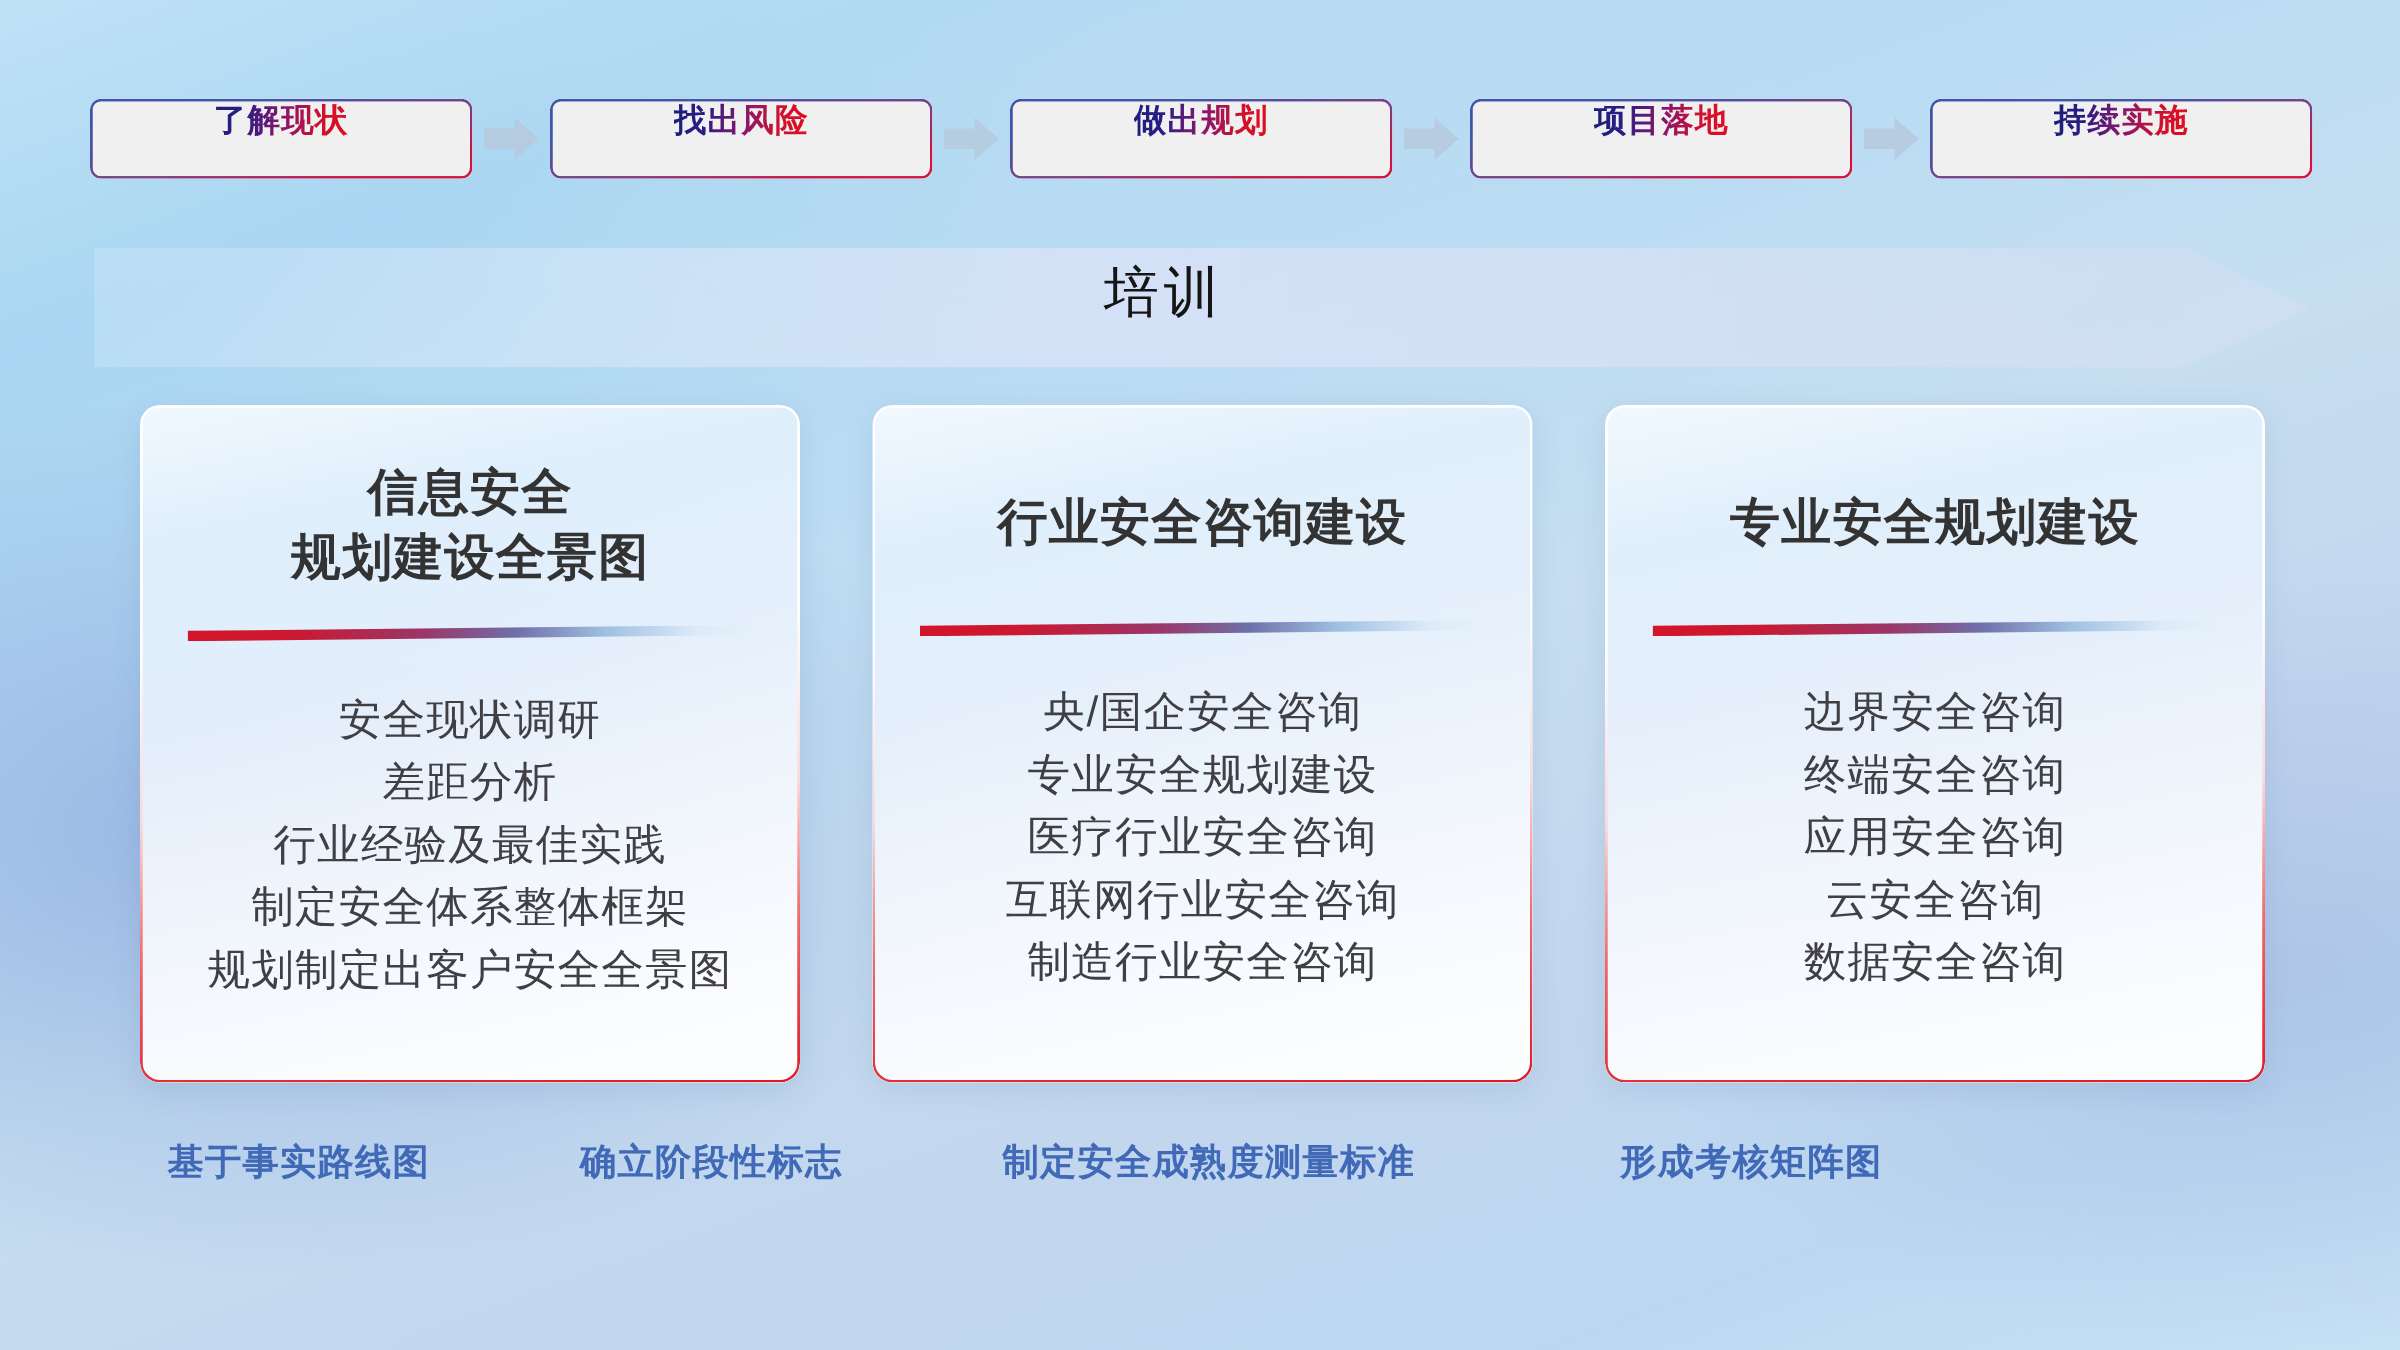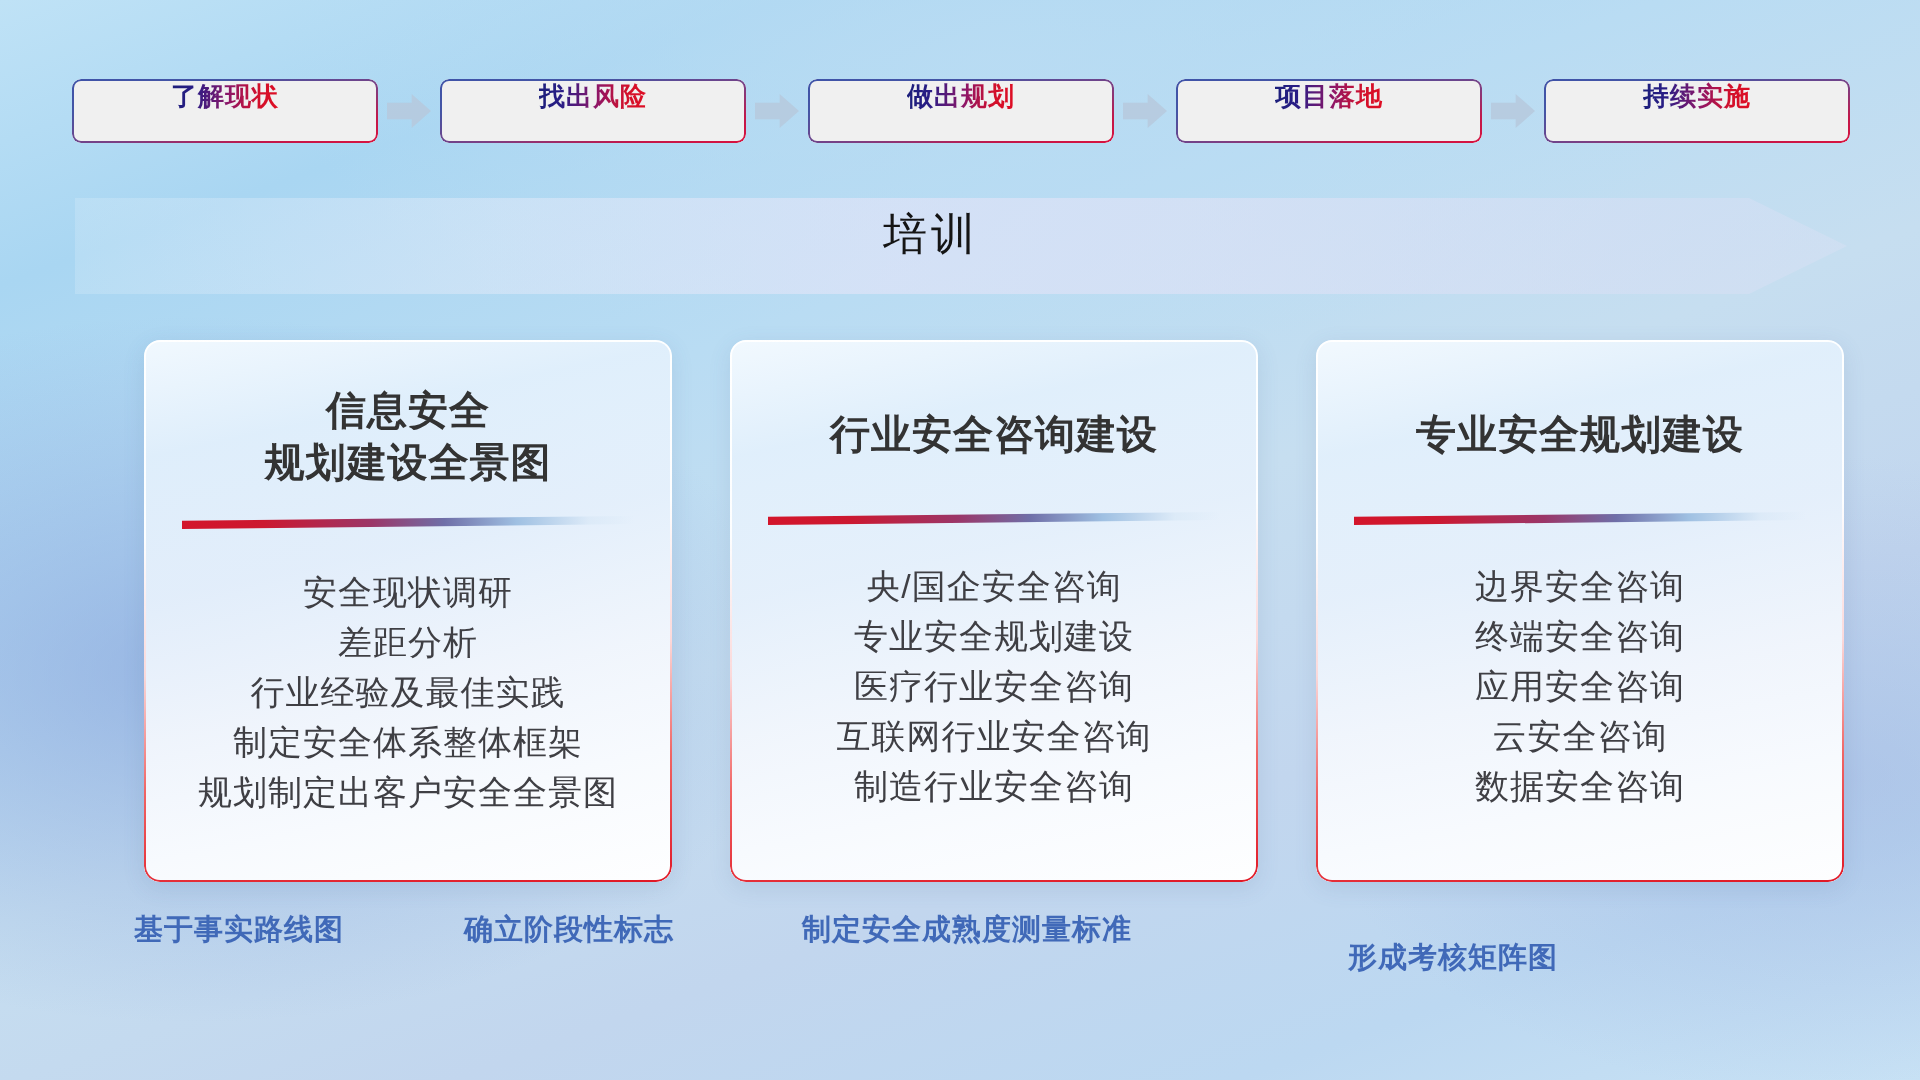--- a/index.html
+++ b/index.html
@@ -111,26 +111,25 @@
     font-weight: 400;
     color: #151515;
     letter-spacing: 4px;
     font-family: Liberation Mono, monospace;
   }
 
   
   .cards {
     position: absolute;
     left: 112px;
-    top: 340px;
+    top: 324px;
     width: 1700px;
     height: 542px;
     display: flex;
     justify-content: space-between;
-    margin-left: 32px;
   }
   .card {
     position: relative;
     width: 528px;
     height: 542px;
     border-radius: 16px;
     box-sizing: border-box;
     background:
       linear-gradient(168deg,
         rgba(244,250,255,0.96) 0%,
@@ -232,21 +231,21 @@
     top: 0;
     font-size: 29px;
     font-weight: 700;
     color: #4069b8;
     letter-spacing: 1px;
     white-space: nowrap;
   }
   .bl-0 { left: 134px; }
   .bl-1 { left: 464px; }
   .bl-2 { left: 790px; margin-left: 12px; }
-  .bl-3 { left: 1348px; margin-top: 28px; }
+  .bl-3 { left: 1296px; }
 </style>
 </head>
 <body>
 
 <div id="stage">
 
   <div class="steps-row">
 
     <div class="step-box">
       <span class="step-label">了解现状</span>

